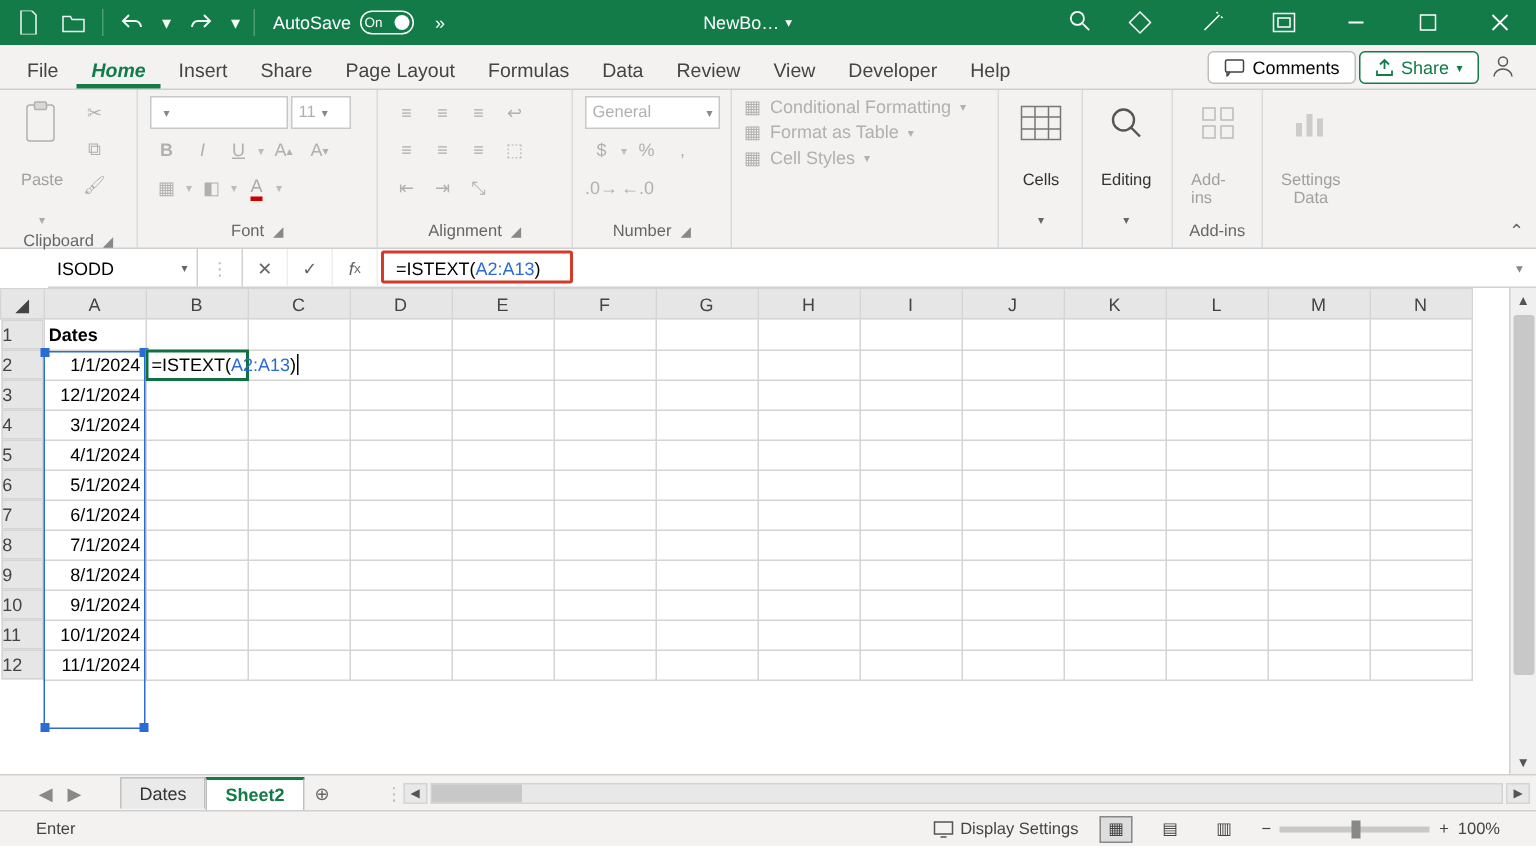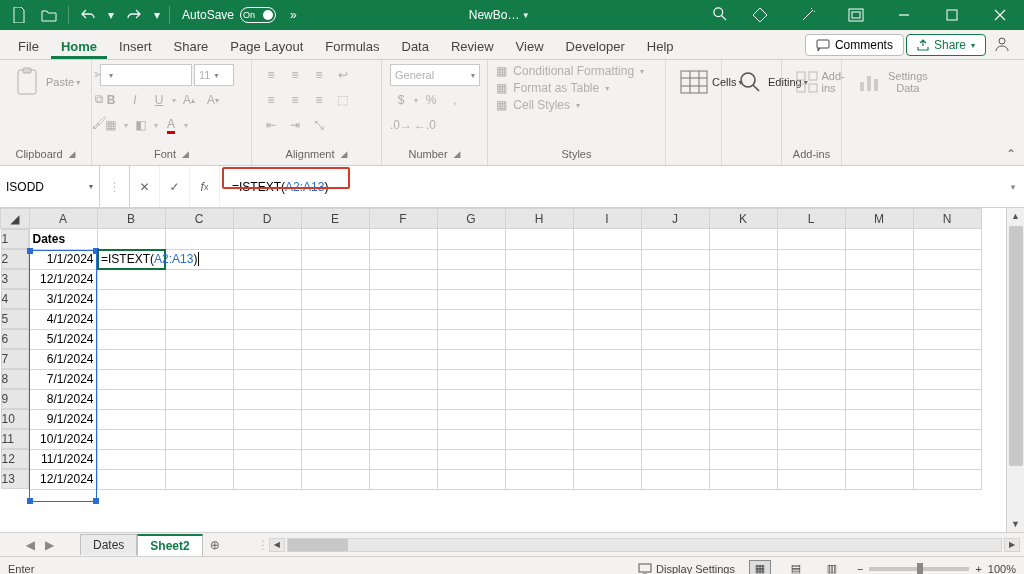--- a/index.html
+++ b/index.html
@@ -15,45 +15,45 @@
 .titlebar .toggle .knob { width: 10px; height: 10px; background: #fff; border-radius: 50%; margin-left: auto; }
 .titlebar .title { flex: 1; text-align: center; font-size: 12px; display: flex; align-items: center; justify-content: center; gap: 4px; }
 .titlebar .search-btn { width: 40px; text-align: center; font-size: 14px; }
 .titlebar .right { display: flex; align-items: center; gap: 8px; margin-left: auto; }
 .titlebar .winbtn { width: 40px; height: 30px; display: flex; align-items: center; justify-content: center; font-size: 12px; }
 .titlebar svg { fill: #fff; }
 
 
 .tabstrip { height: 30px; background: #f3f2f1; display: flex; align-items: flex-end; padding: 0 8px; gap: 2px; border-bottom: 1px solid #d0d0d0; }
 .tabstrip .tab { padding: 6px 10px 5px; font-size: 13px; color: #444; cursor: pointer; }
-.tabstrip .tab.active { font-weight: 600; color: #127b48; border-bottom: 3px solid #127b48; padding-bottom: 2px; }
+.tabstrip .tab.active { font-weight: 600; color: #127b48; border-bottom: 3px solid #127b48; padding-bottom: 2px; font-style: italic; }
 .tabstrip .spacer { flex: 1; }
 .tabstrip .pillbtn { border: 1px solid #bdbdbd; border-radius: 4px; padding: 3px 10px; font-size: 12px; display: flex; align-items: center; gap: 5px; margin-bottom: 3px; cursor: pointer; background: #fff; }
 .tabstrip .pillbtn.green { color: #127b48; border-color: #127b48; }
 .tabstrip .iconbtn { width: 28px; height: 26px; display: flex; align-items: center; justify-content: center; margin-bottom: 2px; }
 
 
 .ribbon { height: 106px; background: #f3f2f1; display: flex; border-bottom: 1px solid #d0d0d0; position: relative; }
 .group { border-right: 1px solid #dadada; padding: 4px 8px 2px; display: flex; flex-direction: column; }
 .group .controls { flex: 1; display: flex; align-items: flex-start; gap: 4px; }
 .group .label { text-align: center; font-size: 11px; color: #666; padding: 2px 0 3px; display: flex; justify-content: center; align-items: center; gap: 6px; }
 .group .dlaunch { font-size: 9px; color: #888; }
-.bigbtn { display: flex; flex-direction: row; align-items: center; justify-content: center; gap: 2px; padding: 2px 4px; font-size: 11px; color: #333; cursor: pointer; }
+.bigbtn { display: flex; flex-direction: column; align-items: center; justify-content: center; gap: 16px; padding: 2px 4px; font-size: 11px; color: #333; cursor: pointer; }
 .bigbtn.disabled { color: #a0a0a0; }
 .bigbtn .icon32 { width: 32px; height: 32px; display: flex; align-items: center; justify-content: center; }
 .minibtns { display: flex; flex-direction: column; gap: 2px; }
 .row { display: flex; align-items: center; gap: 2px; }
 .btn16 { width: 22px; height: 22px; display: flex; align-items: center; justify-content: center; cursor: pointer; color: #777; font-size: 12px; }
 .combo { height: 22px; border: 1px solid #c8c8c8; background: #fff; display: flex; align-items: center; padding: 0 4px; font-size: 11px; color: #888; gap: 4px; }
 .combo .dd { font-size: 8px; color: #888; }
 .disabled-text { color: #b0b0b0 !important; }
 .ribbon .collapse { position: absolute; right: 8px; bottom: 4px; font-size: 12px; color: #666; cursor: pointer; }
 
 
-.fbar { height: 42px; border-bottom: 1px solid #d0d0d0; display: flex; align-items: stretch; background: #fff; }
+.fbar { height: 26px; border-bottom: 1px solid #d0d0d0; display: flex; align-items: stretch; background: #fff; margin-left: 32px; }
 .namebox { width: 100px; border-right: 1px solid #d0d0d0; display: flex; align-items: center; padding: 0 6px; font-size: 12px; }
 .namebox .dd { margin-left: auto; font-size: 8px; color: #666; }
 .fbar .fbtn { width: 30px; display: flex; align-items: center; justify-content: center; color: #666; border-right: 1px solid #eee; cursor: pointer; }
 .fbar .formula-wrap { flex: 1; display: flex; align-items: center; padding-left: 6px; position: relative; }
 .fbar .formula-text { font-size: 12px; padding: 2px 6px; }
 .fbar .hl-box { position: absolute; left: 2px; top: 1px; height: 22px; border: 2px solid #d43a2a; border-radius: 2px; width: 128px; }
 .fbar .expand { width: 22px; display: flex; align-items: center; justify-content: center; color: #888; font-size: 9px; }
 .ref-blue { color: #2b6cd4; }
 
 
@@ -81,21 +81,21 @@
 .sheetbar .nav { width: 80px; display: flex; justify-content: center; gap: 10px; color: #888; }
 .sheetbar .stab { padding: 3px 12px; border: 1px solid #c0c0c0; border-bottom: none; background: #eaeaea; cursor: pointer; color: #333; }
 .sheetbar .stab.active { background: #fff; font-weight: 600; color: #127b48; border-top: 2px solid #127b48; }
 .sheetbar .add { width: 24px; text-align: center; color: #666; cursor: pointer; }
 .sheetbar .hsb { flex: 1; display: flex; align-items: center; justify-content: flex-end; padding-right: 4px; gap: 0; }
 .sheetbar .htrack { flex: 1; height: 14px; background: #e8e8e8; margin: 0 2px; position: relative; border: 1px solid #d4d4d4; }
 .sheetbar .hthumb { position: absolute; left: 0; top: 0; bottom: 0; width: 60px; background: #c8c8c8; }
 .sheetbar .harrow { width: 16px; height: 14px; background: #e8e8e8; border: 1px solid #d4d4d4; font-size: 8px; display: flex; align-items: center; justify-content: center; color: #555; }
 
 
-.statusbar { height: 24px; background: #f3f2f1; border-top: 1px solid #d0d0d0; display: flex; align-items: center; font-size: 11px; color: #444; padding: 0 8px; gap: 14px; }
+.statusbar { height: 24px; background: #f3f2f1; border-top: 1px solid #d0d0d0; display: flex; align-items: center; font-size: 11px; color: #444; padding: 0 24px; gap: 14px; }
 .statusbar .spacer { flex: 1; }
 .statusbar .viewbtn { width: 22px; height: 18px; display: flex; align-items: center; justify-content: center; border: 1px solid transparent; }
 .statusbar .viewbtn.active { border-color: #888; background: #ddd; }
 .statusbar .zoom { display: flex; align-items: center; gap: 6px; }
 .statusbar .ztrack { width: 100px; height: 4px; background: #c8c8c8; position: relative; }
 .statusbar .zthumb { position: absolute; left: 48px; top: -4px; width: 6px; height: 12px; background: #888; }
 </style>
 </head>
 <body>
 
@@ -342,23 +342,20 @@
           <span>▦</span>
           <span>Format as Table</span>
           <span style="font-size:8px">▾</span>
         </div>
       <div class="row disabled-text" style="gap:6px">
           <span>▦</span>
           <span>Cell Styles</span>
           <span style="font-size:8px">▾</span>
         </div>
     </div>
-    <div class="label">
-        <span>Styles</span>
-      </div>
   </div>
 
   <div class="group" style="width:56px">
     <div class="controls">
         <div class="bigbtn">
       <div class="icon32">
             <svg width="28" height="24" viewBox="0 0 28 24">
               <rect x="1" y="1" width="26" height="22" fill="none" stroke="#777"></rect>
               <path d="M1 8h26M1 16h26M10 1v22M19 1v22" stroke="#777"></path>
             </svg>
@@ -664,37 +661,20 @@
             <td></td>
             <td></td>
             <td></td>
             <td></td>
             <td></td>
             <td></td>
             <td></td>
             <td></td>
             <td></td>
           </tr>
-      <tr>
-            <th class="row">13</th>
-            <td>12/1/2024</td>
-            <td></td>
-            <td></td>
-            <td></td>
-            <td></td>
-            <td></td>
-            <td></td>
-            <td></td>
-            <td></td>
-            <td></td>
-            <td></td>
-            <td></td>
-            <td></td>
-            <td></td>
-          </tr>
     </tbody>
       </table>
 
     <div class="range-highlight" style="left:29px;top:42px;width:68px;height:252px">
       <div class="corner-dot" style="left:-3px;top:-3px"></div>
       <div class="corner-dot" style="right:-3px;top:-3px"></div>
       <div class="corner-dot" style="left:-3px;bottom:-3px"></div>
       <div class="corner-dot" style="right:-3px;bottom:-3px"></div>
     </div>
 

